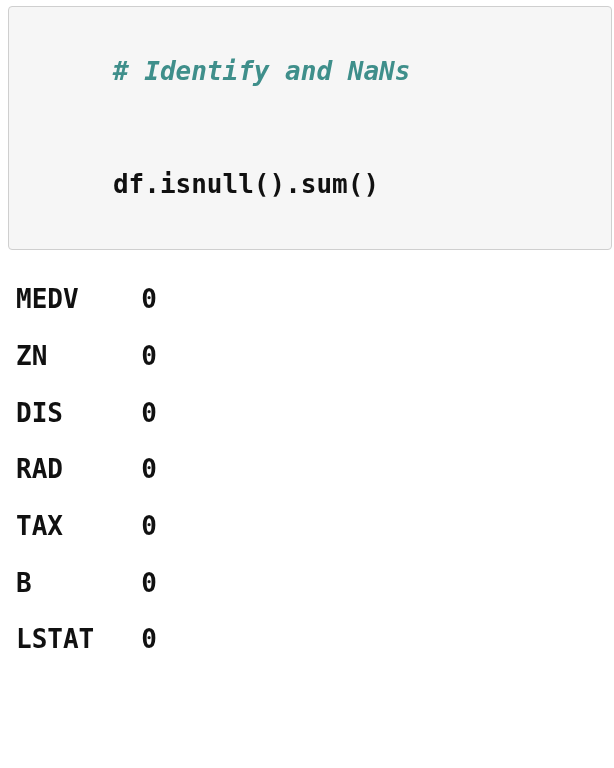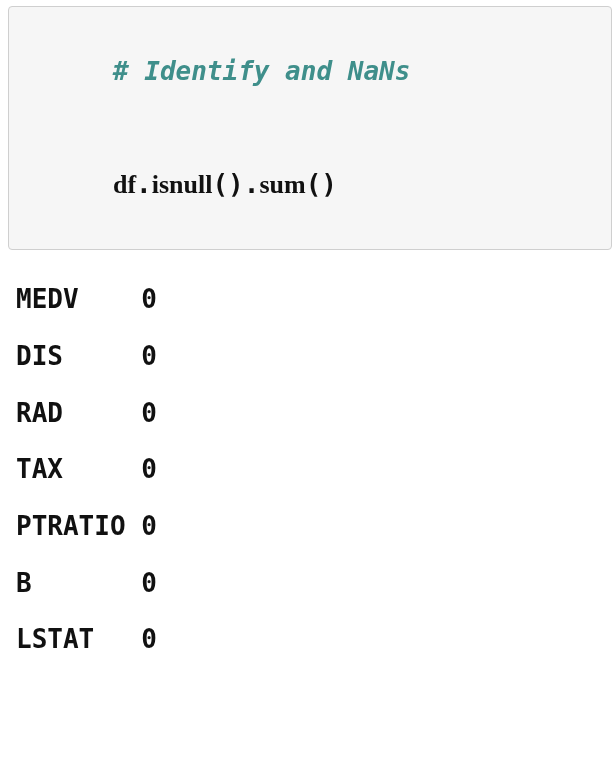--- a/index.html
+++ b/index.html
@@ -23,21 +23,21 @@
     box-sizing: border-box;
   }
   .code-line {
     font-size: 26px;
     line-height: 1.45;
     white-space: pre;
     color: #111111;
     font-weight: 600;
   }
   .tok-comment { color: #3f8f8b; font-style: italic; font-weight: 700; }
-  .tok-plain   { color: #111111; font-family: Liberation Serif, serif; }
+  .tok-plain   { color: #111111; }
   .tok-punct   { color: #111111; }
   .output {
     margin: 8px 8px 8px 16px;
     font-size: 26px;
     line-height: 1.45;
     font-weight: 600;
     color: #111111;
   }
   .out-row {
     white-space: pre;
@@ -61,23 +61,23 @@
       <span class="tok-comment"># Identify and NaNs</span>
     </div>
     <div class="code-line">
       <span class="tok-plain">df</span><span class="tok-punct">.</span><span class="tok-plain">isnull</span><span class="tok-punct">()</span><span class="tok-punct">.</span><span class="tok-plain">sum</span><span class="tok-punct">()</span>
     </div>
   </div>
 
   <div class="output">
     <div id="rows-container">
         <div class="out-row"><span class="out-label">MEDV</span><span class="out-val">0</span></div>
+        <div class="out-row"><span class="out-label">ZN</span><span class="out-val">0</span></div>
         <div class="out-row"><span class="out-label">DIS</span><span class="out-val">0</span></div>
         <div class="out-row"><span class="out-label">RAD</span><span class="out-val">0</span></div>
         <div class="out-row"><span class="out-label">TAX</span><span class="out-val">0</span></div>
-        <div class="out-row"><span class="out-label">PTRATIO</span><span class="out-val">0</span></div>
         <div class="out-row"><span class="out-label">B</span><span class="out-val">0</span></div>
         <div class="out-row"><span class="out-label">LSTAT</span><span class="out-val">0</span></div>
       </div>
 
   </div>
 
 </div>
 
 </body></html>

